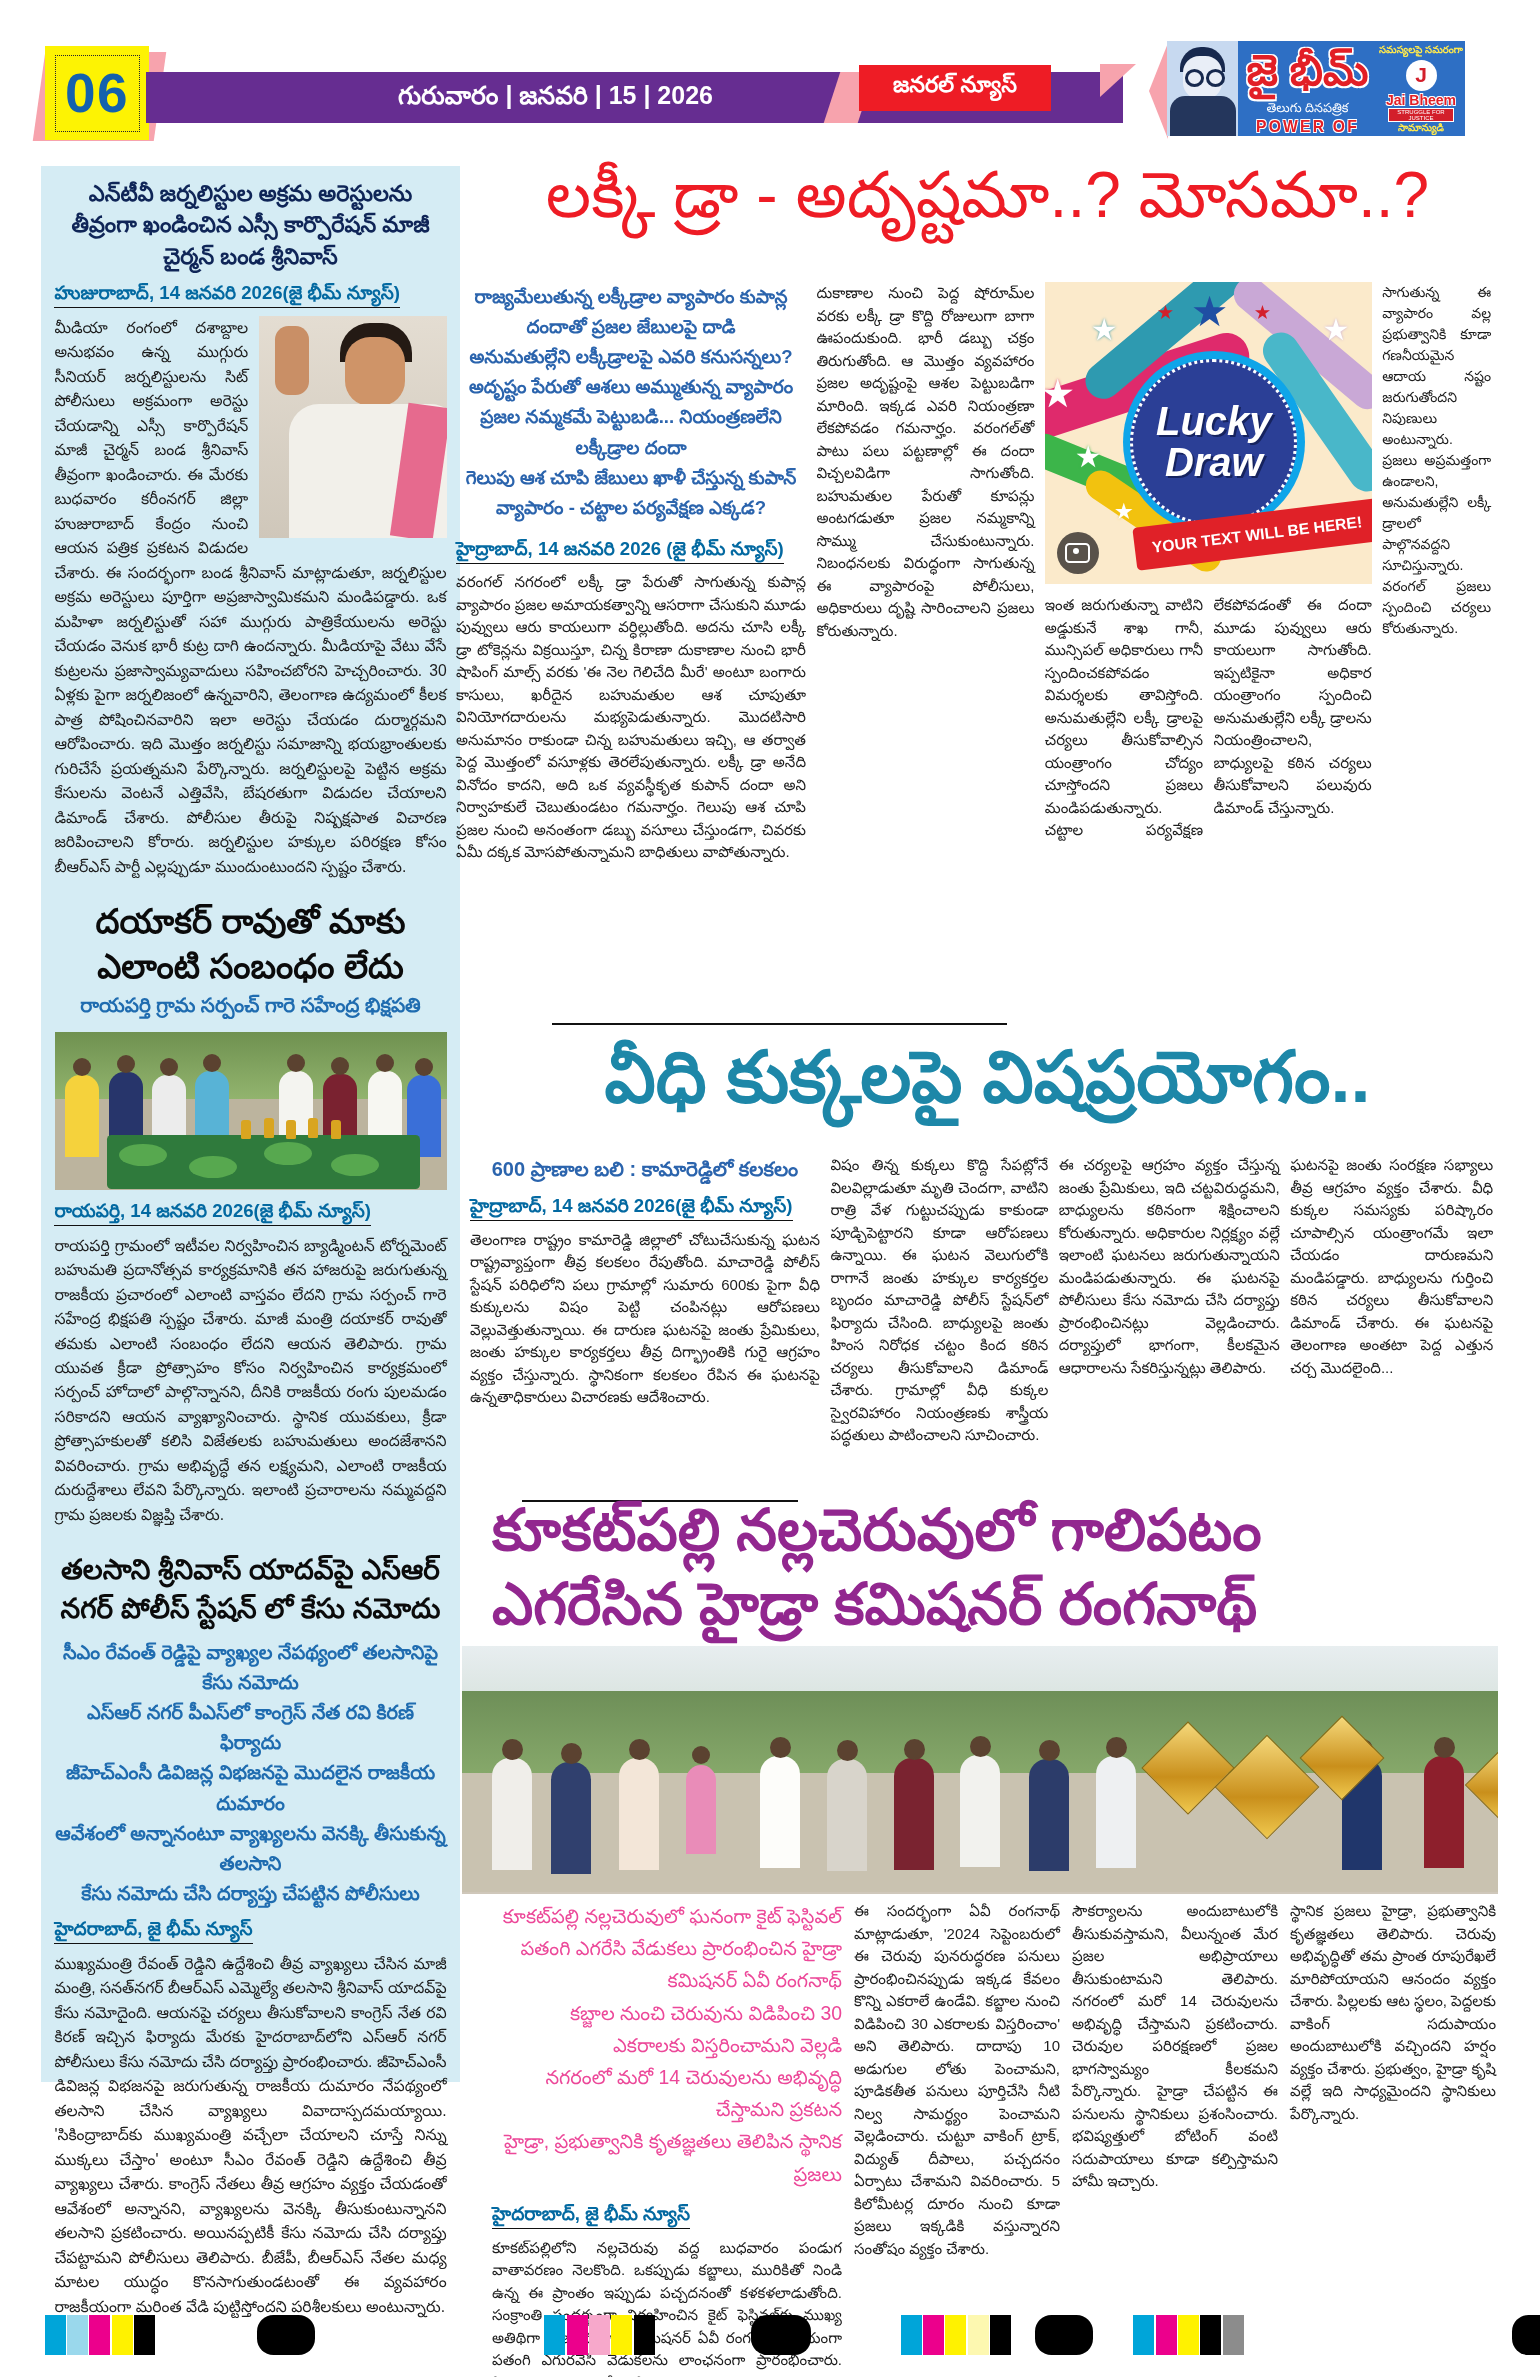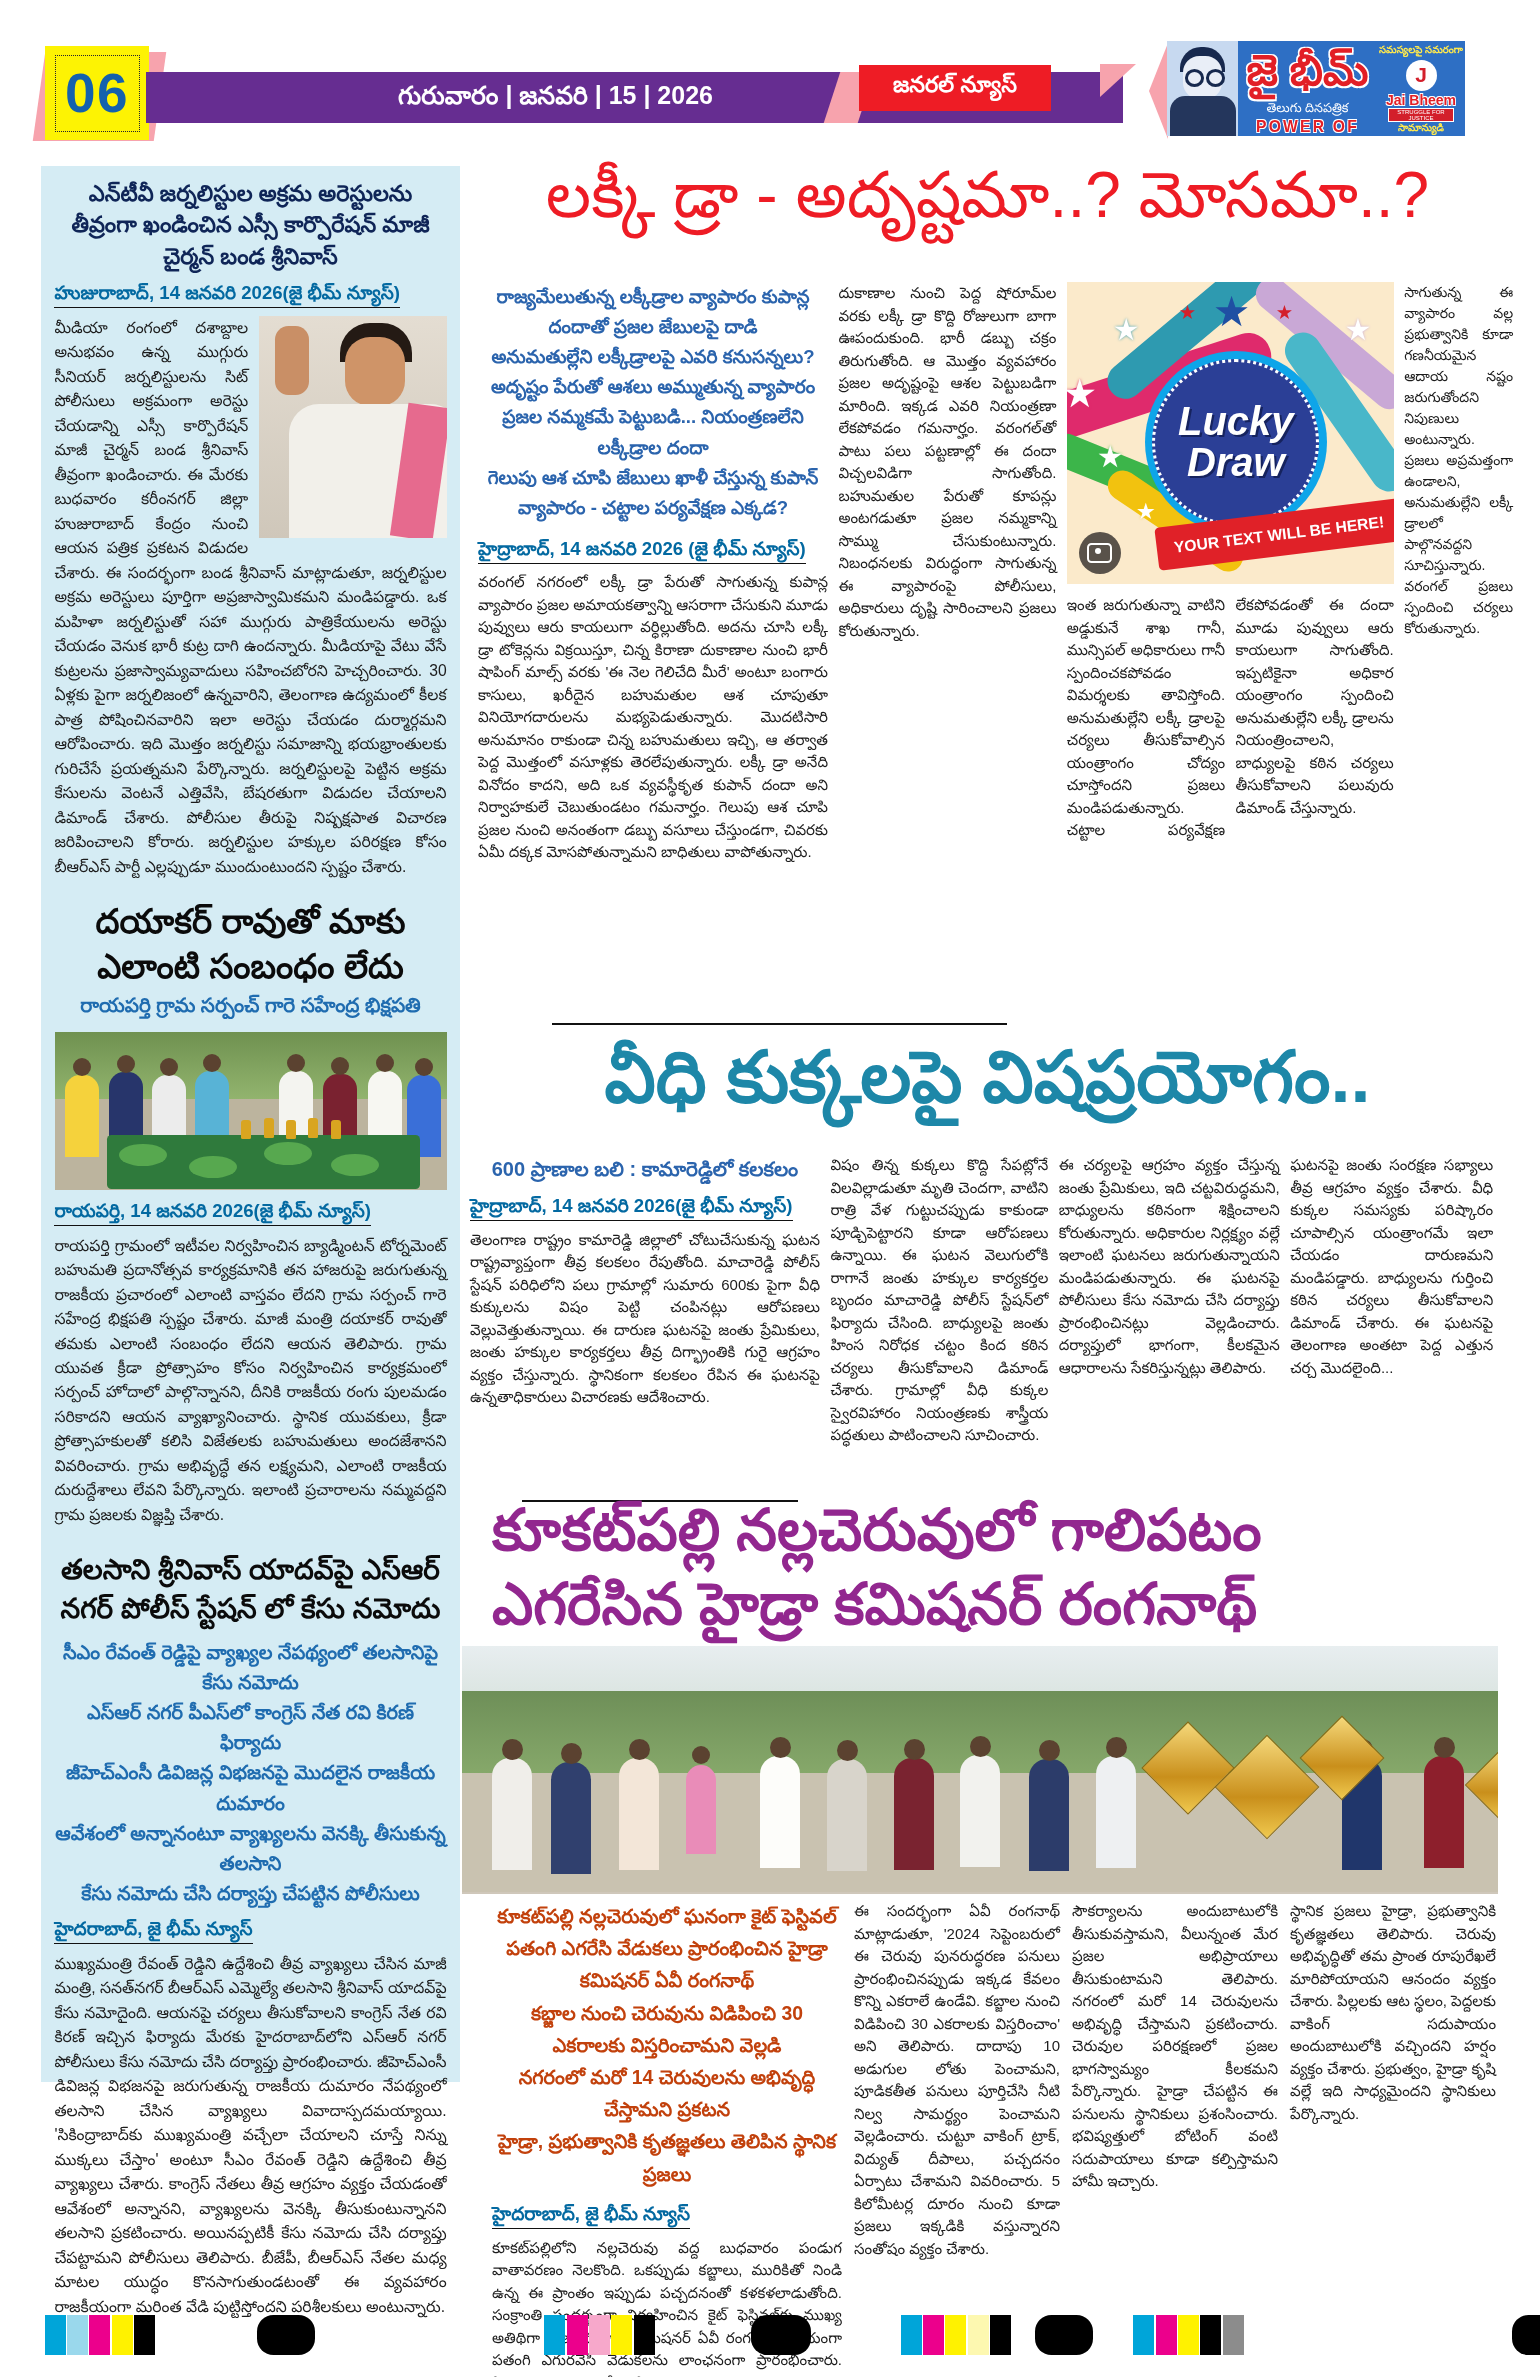--- a/index.html
+++ b/index.html
@@ -67,21 +67,21 @@
   
   .p3-sky{position:absolute;left:0;top:0;width:100%;height:82px;background:linear-gradient(#e8eef0,#d3dfd8);}
   .p3-trees{position:absolute;left:0;top:45px;width:100%;height:82px;background:linear-gradient(#6e8f58,#86a86a);}
   .p3-ground{position:absolute;left:0;top:127px;width:100%;height:119px;background:#c9c2b0;}
   .p3-person{position:absolute;width:40px;height:112px;border-radius:18px 18px 0 0;}
   .p3-head{position:absolute;left:9.7px;top:-19.4px;width:21px;height:21px;background:#5b4230;border-radius:50%;}
   .p3-kite{position:absolute;width:64px;height:64px;background:linear-gradient(135deg,#f5d87a,#c98f1b 60%,#f0c94f);transform:rotate(45deg);border:1.5px solid #8a6a12;}
   
   .main-headline{position:absolute;left:470px;top:158px;width:1035px;text-align:center;
                  font-size:64px;font-weight:normal;color:#ee1c25;}
-  .lucky-row{position:absolute;left:478px;top:282px;width:1035px;display:flex;gap:10.4px;}
+  .lucky-row{position:absolute;left:456px;top:282px;width:1035px;display:flex;gap:10.4px;}
   .lucky-subs{font-size:18.6px;font-weight:bold;color:#2b64ad;text-align:center;line-height:1.62;}
   .colA{width:350px;flex:none;}
   .colB{width:218px;flex:none;}
   .colC{width:327px;flex:none;}
   .colD{width:109px;flex:none;}
   .small-body{font-size:15px;line-height:1.5;text-align:justify;color:#1c1c1c;}
   
   .lucky-img{position:relative;width:327px;height:302px;background:#fbeacb;overflow:hidden;}
   .ribbon{position:absolute;border-radius:22.4px;}
   .ld-circle-out{position:absolute;left:78px;top:69px;width:182px;height:182px;background:#0ea5e9;border-radius:50%;
@@ -102,21 +102,21 @@
   .dog-row{position:absolute;left:470px;top:1154px;width:1035px;display:flex;gap:10.4px;}
   .dcolA{width:350px;flex:none;}
   .dcolB{width:218px;flex:none;}
   .dcolC{width:221px;flex:none;}
   .dcolD{width:203px;flex:none;}
   .kite-headline{position:absolute;left:492px;top:1493px;width:1029px;
                  font-size:58px;font-weight:bold;color:#92278f;line-height:1.28;text-align:left;}
   .kite-row{position:absolute;left:492px;top:1900px;width:1012px;display:flex;gap:12px;}
   .kcolA{width:350px;flex:none;}
   .kcol{width:206px;flex:none;}
-  .kite-subs{font-size:19.4px;font-weight:bold;color:#c2410c;text-align:center;line-height:1.66;}
+  .kite-subs{font-size:19.4px;font-weight:normal;color:#ec4899;text-align:right;line-height:1.66;}
   
   .regbar{position:absolute;top:2315px;width:21px;height:40px;}
   .regpill{position:absolute;top:2315px;height:40px;background:#000;border-radius:16.4px;}
 </style>
 </head>
 <body>
 
 <div class="page">
 
   <div class="pink-slab"></div>

